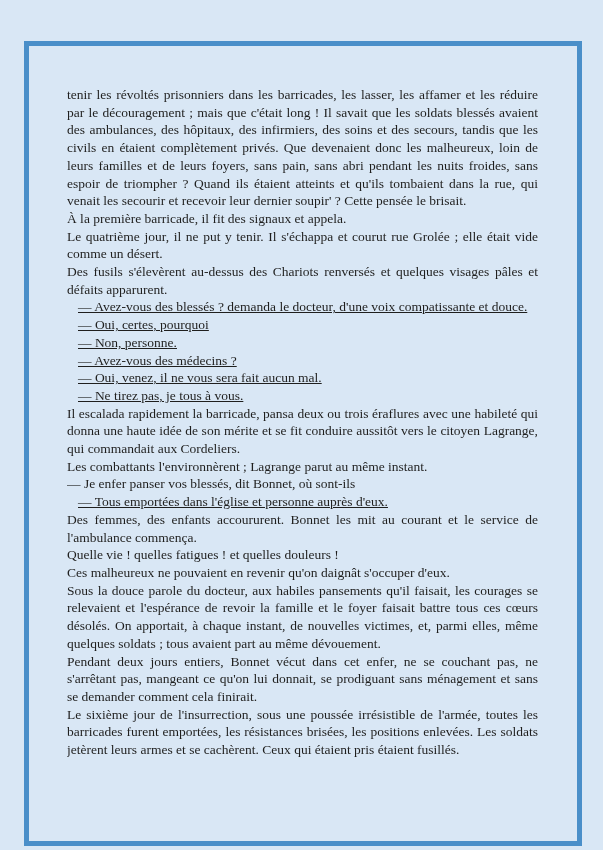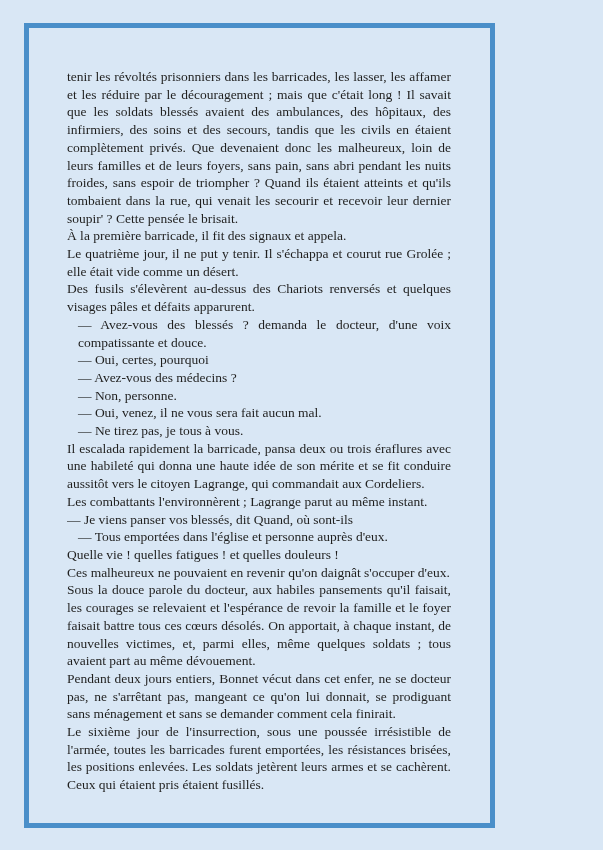--- a/index.html
+++ b/index.html
@@ -10,22 +10,22 @@
     width: 603px;
     height: 850px;
     background: #d9e7f5;
     position: relative;
     overflow: hidden;
     font-family: "Liberation Serif", "DejaVu Serif", serif;
   }
   .page-frame {
     position: absolute;
     left: 24px;
-    top: 23px;
-    width: 471px;
+    top: 41px;
+    width: 558px;
     height: 805px;
     box-sizing: border-box;
     border: 5px solid #4a8fc9;
     background: #d9e7f5;
   }
   .page-text {
     position: absolute;
     top: 40px;
     left: 38px;
     right: 39px;
@@ -37,40 +37,42 @@
     text-align: justify;
     hyphens: none;
     -webkit-hyphens: none;
   }
   .para {
     margin: 0;
     padding: 0;
   }
   .para.indented {
     padding-left: 11px;
+    text-decoration: underline;
   }
 </style>
 </head>
 <body style="background: rgb(217, 231, 245);">
 
 <div class="page-frame" style="background: rgb(217, 231, 245); border-color: rgb(74, 143, 201);">
   <div class="page-text" style="color: rgb(31, 31, 30);">
       <p class="para">tenir les révoltés prisonniers dans les barricades, les lasser, les affamer et les réduire par le découragement&nbsp;; mais que c'était long&nbsp;! Il savait que les soldats blessés avaient des ambulances, des hôpitaux, des infirmiers, des soins et des secours, tandis que les civils en étaient complètement privés. Que devenaient donc les malheureux, loin de leurs familles et de leurs foyers, sans pain, sans abri pendant les nuits froides, sans espoir de triompher&nbsp;? Quand ils étaient atteints et qu'ils tombaient dans la rue, qui venait les secourir et recevoir leur dernier soupir'&nbsp;? Cette pensée le brisait.</p>
       <p class="para">À la première barricade, il fit des signaux et appela.</p>
       <p class="para">Le quatrième jour, il ne put y tenir. Il s'échappa et courut rue Grolée&nbsp;; elle était vide comme un désert.</p>
       <p class="para">Des fusils s'élevèrent au-dessus des Chariots renversés et quelques visages pâles et défaits apparurent.</p>
       <p class="para indented">— Avez-vous des blessés&nbsp;? demanda le docteur, d'une voix compatissante et douce.</p>
       <p class="para indented">— Oui, certes, pourquoi</p>
+      <p class="para indented">— Non, personne.</p>
       <p class="para indented">— Avez-vous des médecins&nbsp;?</p>
-      <p class="para indented">— Non, personne.</p>
       <p class="para indented">— Oui, venez, il ne vous sera fait aucun mal.</p>
       <p class="para indented">— Ne tirez pas, je tous à vous.</p>
       <p class="para">Il escalada rapidement la barricade, pansa deux ou trois éraflures avec une habileté qui donna une haute idée de son mérite et se fit conduire aussitôt vers le citoyen Lagrange, qui commandait aux Cordeliers.</p>
       <p class="para">Les combattants l'environnèrent&nbsp;; Lagrange parut au même instant.</p>
-      <p class="para">— Je viens panser vos blessés, dit Quand, où sont-ils</p>
+      <p class="para">— Je enfer panser vos blessés, dit Bonnet, où sont-ils</p>
       <p class="para indented">— Tous emportées dans l'église et personne auprès d'eux.</p>
+      <p class="para">Des femmes, des enfants accoururent. Bonnet les mit au courant et le service de l'ambulance commença.</p>
       <p class="para">Quelle vie&nbsp;! quelles fatigues&nbsp;! et quelles douleurs&nbsp;!</p>
       <p class="para">Ces malheureux ne pouvaient en revenir qu'on daignât s'occuper d'eux.</p>
       <p class="para">Sous la douce parole du docteur, aux habiles pansements qu'il faisait, les courages se relevaient et l'espérance de revoir la famille et le foyer faisait battre tous ces cœurs désolés. On apportait, à chaque instant, de nouvelles victimes, et, parmi elles, même quelques soldats&nbsp;; tous avaient part au même dévouement.</p>
-      <p class="para">Pendant deux jours entiers, Bonnet vécut dans cet enfer, ne se docteur pas, ne s'arrêtant pas, mangeant ce qu'on lui donnait, se prodiguant sans ménagement et sans se demander comment cela finirait.</p>
+      <p class="para">Pendant deux jours entiers, Bonnet vécut dans cet enfer, ne se couchant pas, ne s'arrêtant pas, mangeant ce qu'on lui donnait, se prodiguant sans ménagement et sans se demander comment cela finirait.</p>
       <p class="para">Le sixième jour de l'insurrection, sous une poussée irrésistible de l'armée, toutes les barricades furent emportées, les résistances brisées, les positions enlevées. Les soldats jetèrent leurs armes et se cachèrent. Ceux qui étaient pris étaient fusillés.</p>
     </div>
 </div>
 
 </body></html>

